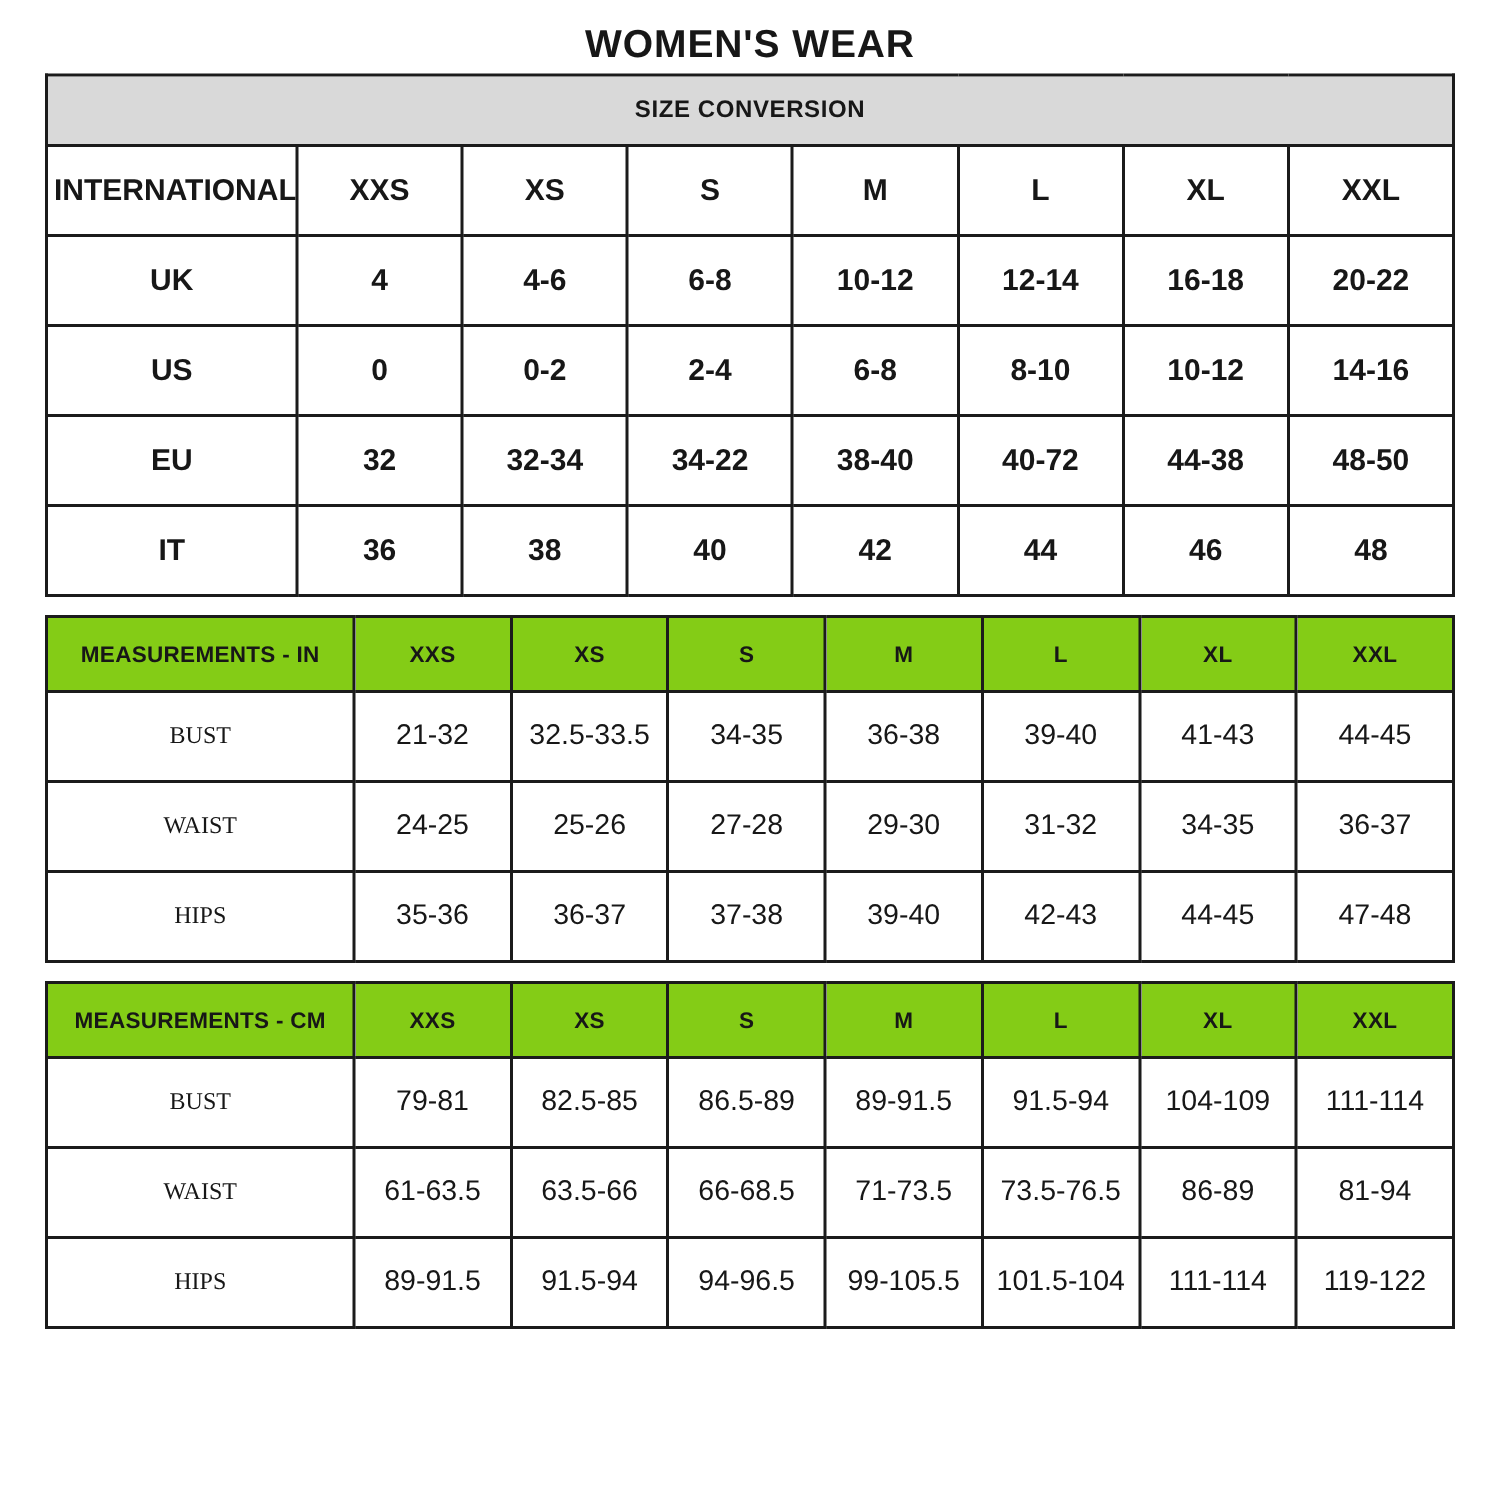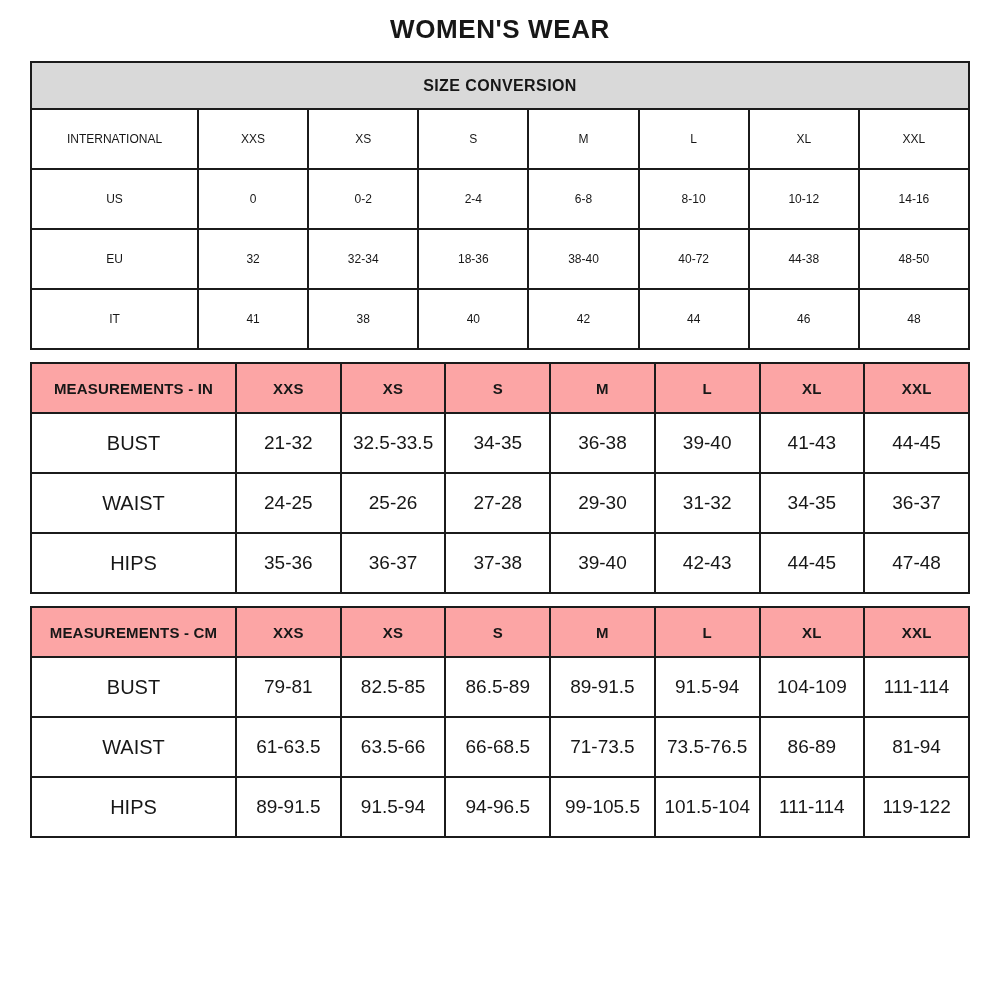--- a/index.html
+++ b/index.html
@@ -9,21 +9,21 @@
     background: #ffffff;
     color: #171717;
     font-family: "Liberation Sans", sans-serif;
   }
   .page { padding: 12px 30px 0 30px; }
   .title {
     text-align: center;
     font-size: 26px;
     font-weight: 700;
     letter-spacing: 0.6px;
-    padding: 2px 0 16px 0;
+    padding: 2px 0 4px 0;
   }
   table {
     width: 100%;
     border-collapse: collapse;
     table-layout: fixed;
   }
   .tbl { margin-bottom: 12px; }
   th, td {
     border: 2px solid #1b1b1b;
     text-align: center;
@@ -33,38 +33,38 @@
   }
   .banner-cell {
     height: 45px;
     background: #d9d9d9;
     font-size: 16px;
     font-weight: 700;
     letter-spacing: 0.4px;
   }
   .conversion td {
     height: 58px;
-    font-size: 12px;
-    font-weight: 400;
+    font-size: 20px;
+    font-weight: 700;
   }
   .meas thead th {
     height: 48px;
-    background: #fca5a5;
+    background: #84cc16;
     font-size: 15px;
     font-weight: 700;
     letter-spacing: 0.2px;
     margin-left: 48px;
   }
   .meas thead th.headlabel { font-size: 15px; }
   .meas td {
     height: 58px;
     font-size: 19px;
     font-weight: 400;
   }
-  .meas td.rowlabel { font-size: 20px; }
+  .meas td.rowlabel { font-size: 16px; font-family: Liberation Serif, serif; }
 </style>
 </head>
 <body>
 
 <div class="page">
 
   <div class="title">WOMEN'S WEAR</div>
 
   <table class="tbl conversion">
     <colgroup>
@@ -87,42 +87,52 @@
           <td class="rowlabel">INTERNATIONAL</td>
           <td>XXS</td>
           <td>XS</td>
           <td>S</td>
           <td>M</td>
           <td>L</td>
           <td>XL</td>
           <td>XXL</td>
         </tr>
         <tr>
+          <td class="rowlabel">UK</td>
+          <td>4</td>
+          <td>4-6</td>
+          <td>6-8</td>
+          <td>10-12</td>
+          <td>12-14</td>
+          <td>16-18</td>
+          <td>20-22</td>
+        </tr>
+        <tr>
           <td class="rowlabel">US</td>
           <td>0</td>
           <td>0-2</td>
           <td>2-4</td>
           <td>6-8</td>
           <td>8-10</td>
           <td>10-12</td>
           <td>14-16</td>
         </tr>
         <tr>
           <td class="rowlabel">EU</td>
           <td>32</td>
           <td>32-34</td>
-          <td>18-36</td>
+          <td>34-22</td>
           <td>38-40</td>
           <td>40-72</td>
           <td>44-38</td>
           <td>48-50</td>
         </tr>
         <tr>
           <td class="rowlabel">IT</td>
-          <td>41</td>
+          <td>36</td>
           <td>38</td>
           <td>40</td>
           <td>42</td>
           <td>44</td>
           <td>46</td>
           <td>48</td>
         </tr>
       </tbody>
   </table>
 

